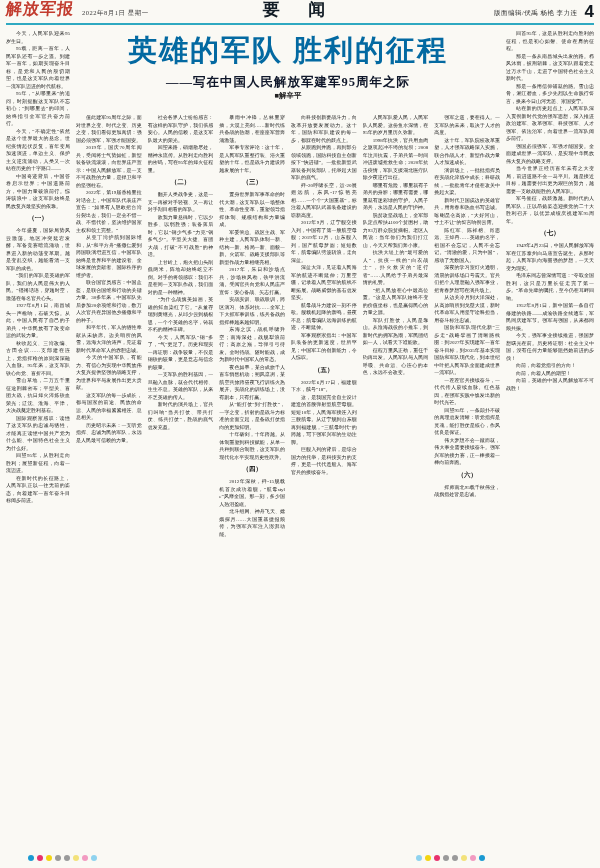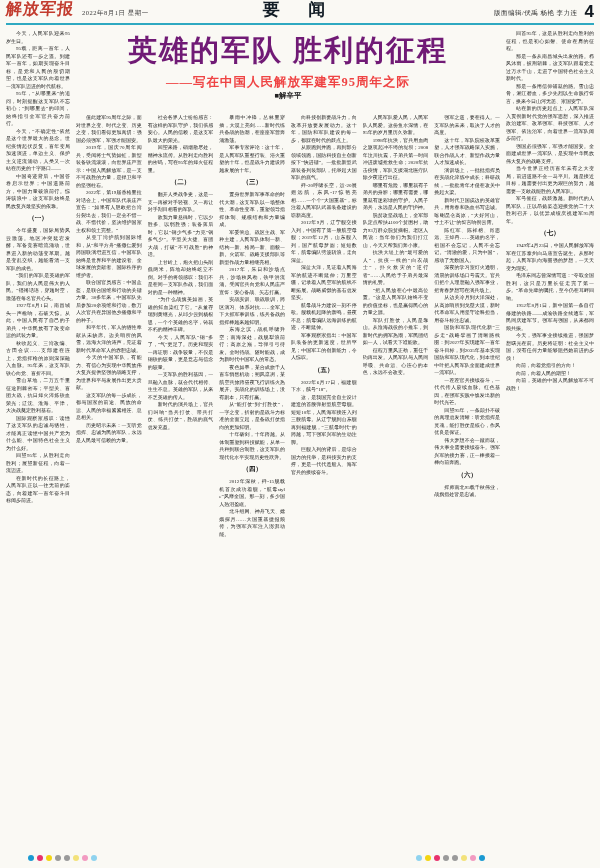--- a/index.html
+++ b/index.html
@@ -27,24 +27,24 @@
   .pagenum { font-size:17px; font-weight:bold; color:#10181f; font-family:"Liberation Sans", sans-serif; line-height:1; }
   .rule { position:absolute; top:23px; left:6px; right:6px; height:2px; }
   
   .body { position:absolute; top:30px; left:6px; right:6px; bottom:20px; display:flex; gap:6px; }
   .col { overflow:hidden; text-align:justify; }
   .col-outer-left  { width:64px; flex:none; }
   .col-outer-right { width:88px; flex:none; }
   .center { flex:1; display:flex; flex-direction:column; min-width:0; }
   .headblock { height:84px; text-align:center; padding-top:4px; flex:none; }
   .hl-title {
-    font-size:29px; font-weight:bold; color:#701a75; letter-spacing:2px;
+    font-size:29px; font-weight:bold; color:#0369a1; letter-spacing:2px;
     font-family:"Liberation Sans", sans-serif; white-space:nowrap; line-height:1.15;
   }
-  .hl-subtitle { font-size:12.5px; font-weight:bold; color:#ef4444; margin-top:7px; letter-spacing:1px; }
+  .hl-subtitle { font-size:12.5px; font-weight:bold; color:#0f172a; margin-top:7px; letter-spacing:1px; }
   .hl-byline { font-size:7.5px; font-weight:bold; color:#222; }
   .center-cols { flex:1; display:flex; gap:6px; overflow:hidden; }
   .center-col { flex:1; min-width:0; }
   .col p {
     font-size:5px; line-height:1.5; text-indent:2em; color:#1d1d1d;
     word-break:break-all;
   }
   .col .sec {
     font-size:6.5px; font-weight:bold; text-align:center; text-indent:0;
     margin:4px 0; font-family:"Liberation Sans", sans-serif; color:#111;

